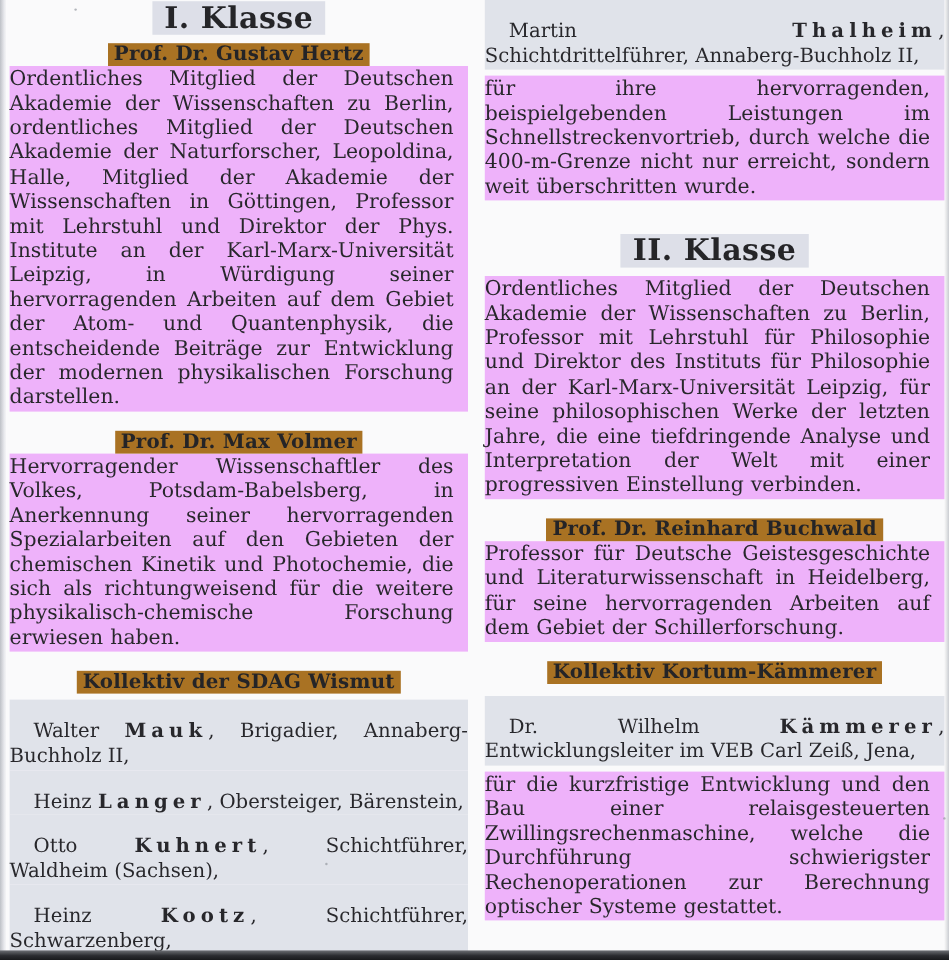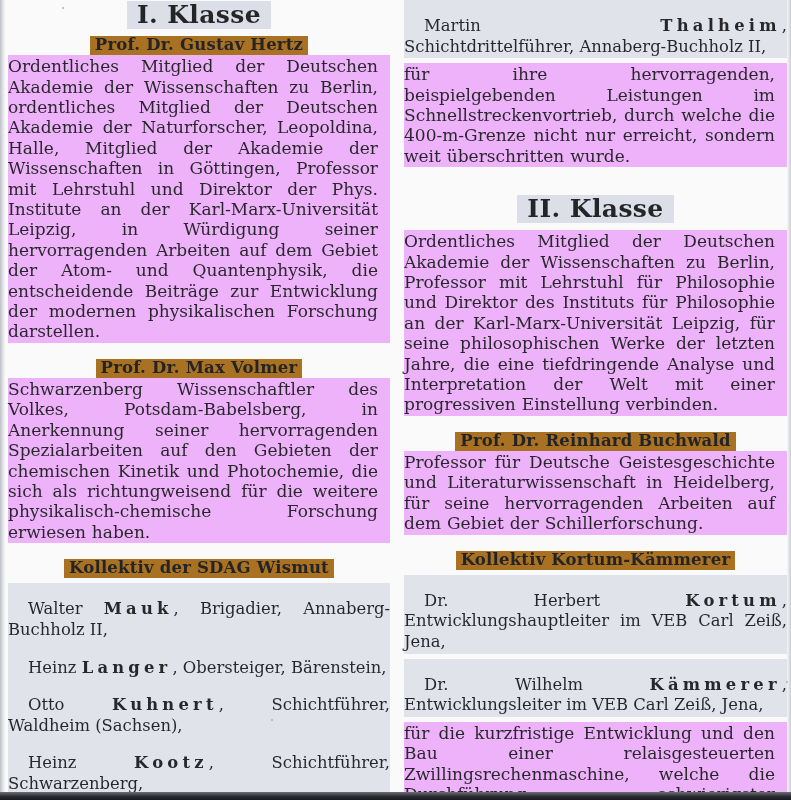--- a/index.html
+++ b/index.html
@@ -170,21 +170,21 @@
       <div class="gap-s"></div>
 
       <h2 class="name-heading"><span class="hl">Prof. Dr. Gustav Hertz</span></h2>
 
       <p class="para">Ordentliches Mitglied der Deutschen Akademie der Wissenschaften zu Berlin, ordentliches Mitglied der Deutschen Akademie der Naturforscher, Leopoldina, Halle, Mitglied der Akademie der Wissenschaften in Göttingen, Professor mit Lehrstuhl und Direktor der Phys. Institute an der Karl-Marx-Universität Leipzig, in Würdigung seiner hervorragenden Arbeiten auf dem Gebiet der Atom- und Quantenphysik, die entscheidende Beiträge zur Entwicklung der modernen physikalischen Forschung darstellen.</p>
 
       <div class="gap-l"></div>
 
       <h2 class="name-heading"><span class="hl">Prof. Dr. Max Volmer</span></h2>
 
-      <p class="para">Schwarzenberg Wissenschaftler des Volkes, Potsdam-Babelsberg, in Anerkennung seiner hervorragenden Spezialarbeiten auf den Gebieten der chemischen Kinetik und Photochemie, die sich als richtungweisend für die weitere physikalisch-chemische Forschung erwiesen haben.</p>
+      <p class="para">Hervorragender Wissenschaftler des Volkes, Potsdam-Babelsberg, in Anerkennung seiner hervorragenden Spezialarbeiten auf den Gebieten der chemischen Kinetik und Photochemie, die sich als richtungweisend für die weitere physikalisch-chemische Forschung erwiesen haben.</p>
 
       <div class="gap-l"></div>
 
       <h2 class="name-heading"><span class="hl">Kollektiv der SDAG Wismut</span></h2>
 
       <div class="gap-s"></div>
 
       <div>
         <p class="member"><span>Walter</span> <span class="sur">Mauk</span><span>, Brigadier, Annaberg-Buchholz II,</span></p>
         <p class="member"><span>Heinz</span> <span class="sur">Langer</span><span>, Obersteiger, Bärenstein,</span></p>
@@ -220,21 +220,20 @@
 
       <p class="para">Professor für Deutsche Geistesgeschichte und Literaturwissenschaft in Heidelberg, für seine hervorragenden Arbeiten auf dem Gebiet der Schillerforschung.</p>
 
       <div class="gap-l"></div>
 
       <h2 class="name-heading"><span class="hl">Kollektiv Kortum-Kämmerer</span></h2>
 
       <div class="gap-s"></div>
 
       <div>
-        <p class="member"><span>Dr. Herbert</span> <span class="sur">Kortum</span><span>, Entwicklungshauptleiter im VEB Carl Zeiß, Jena,</span></p>
         <div class="gap-s"></div>
         <p class="member"><span>Dr. Wilhelm</span> <span class="sur">Kämmerer</span><span>, Entwicklungsleiter im VEB Carl Zeiß, Jena,</span></p>
       </div>
 
       <div class="gap-s"></div>
 
       <p class="para">für die kurzfristige Entwicklung und den Bau einer relaisgesteuerten Zwillingsrechenmaschine, welche die Durchführung schwierigster Rechenoperationen zur Berechnung optischer Systeme gestattet.</p>
 
       <div class="gap-l"></div>
 

